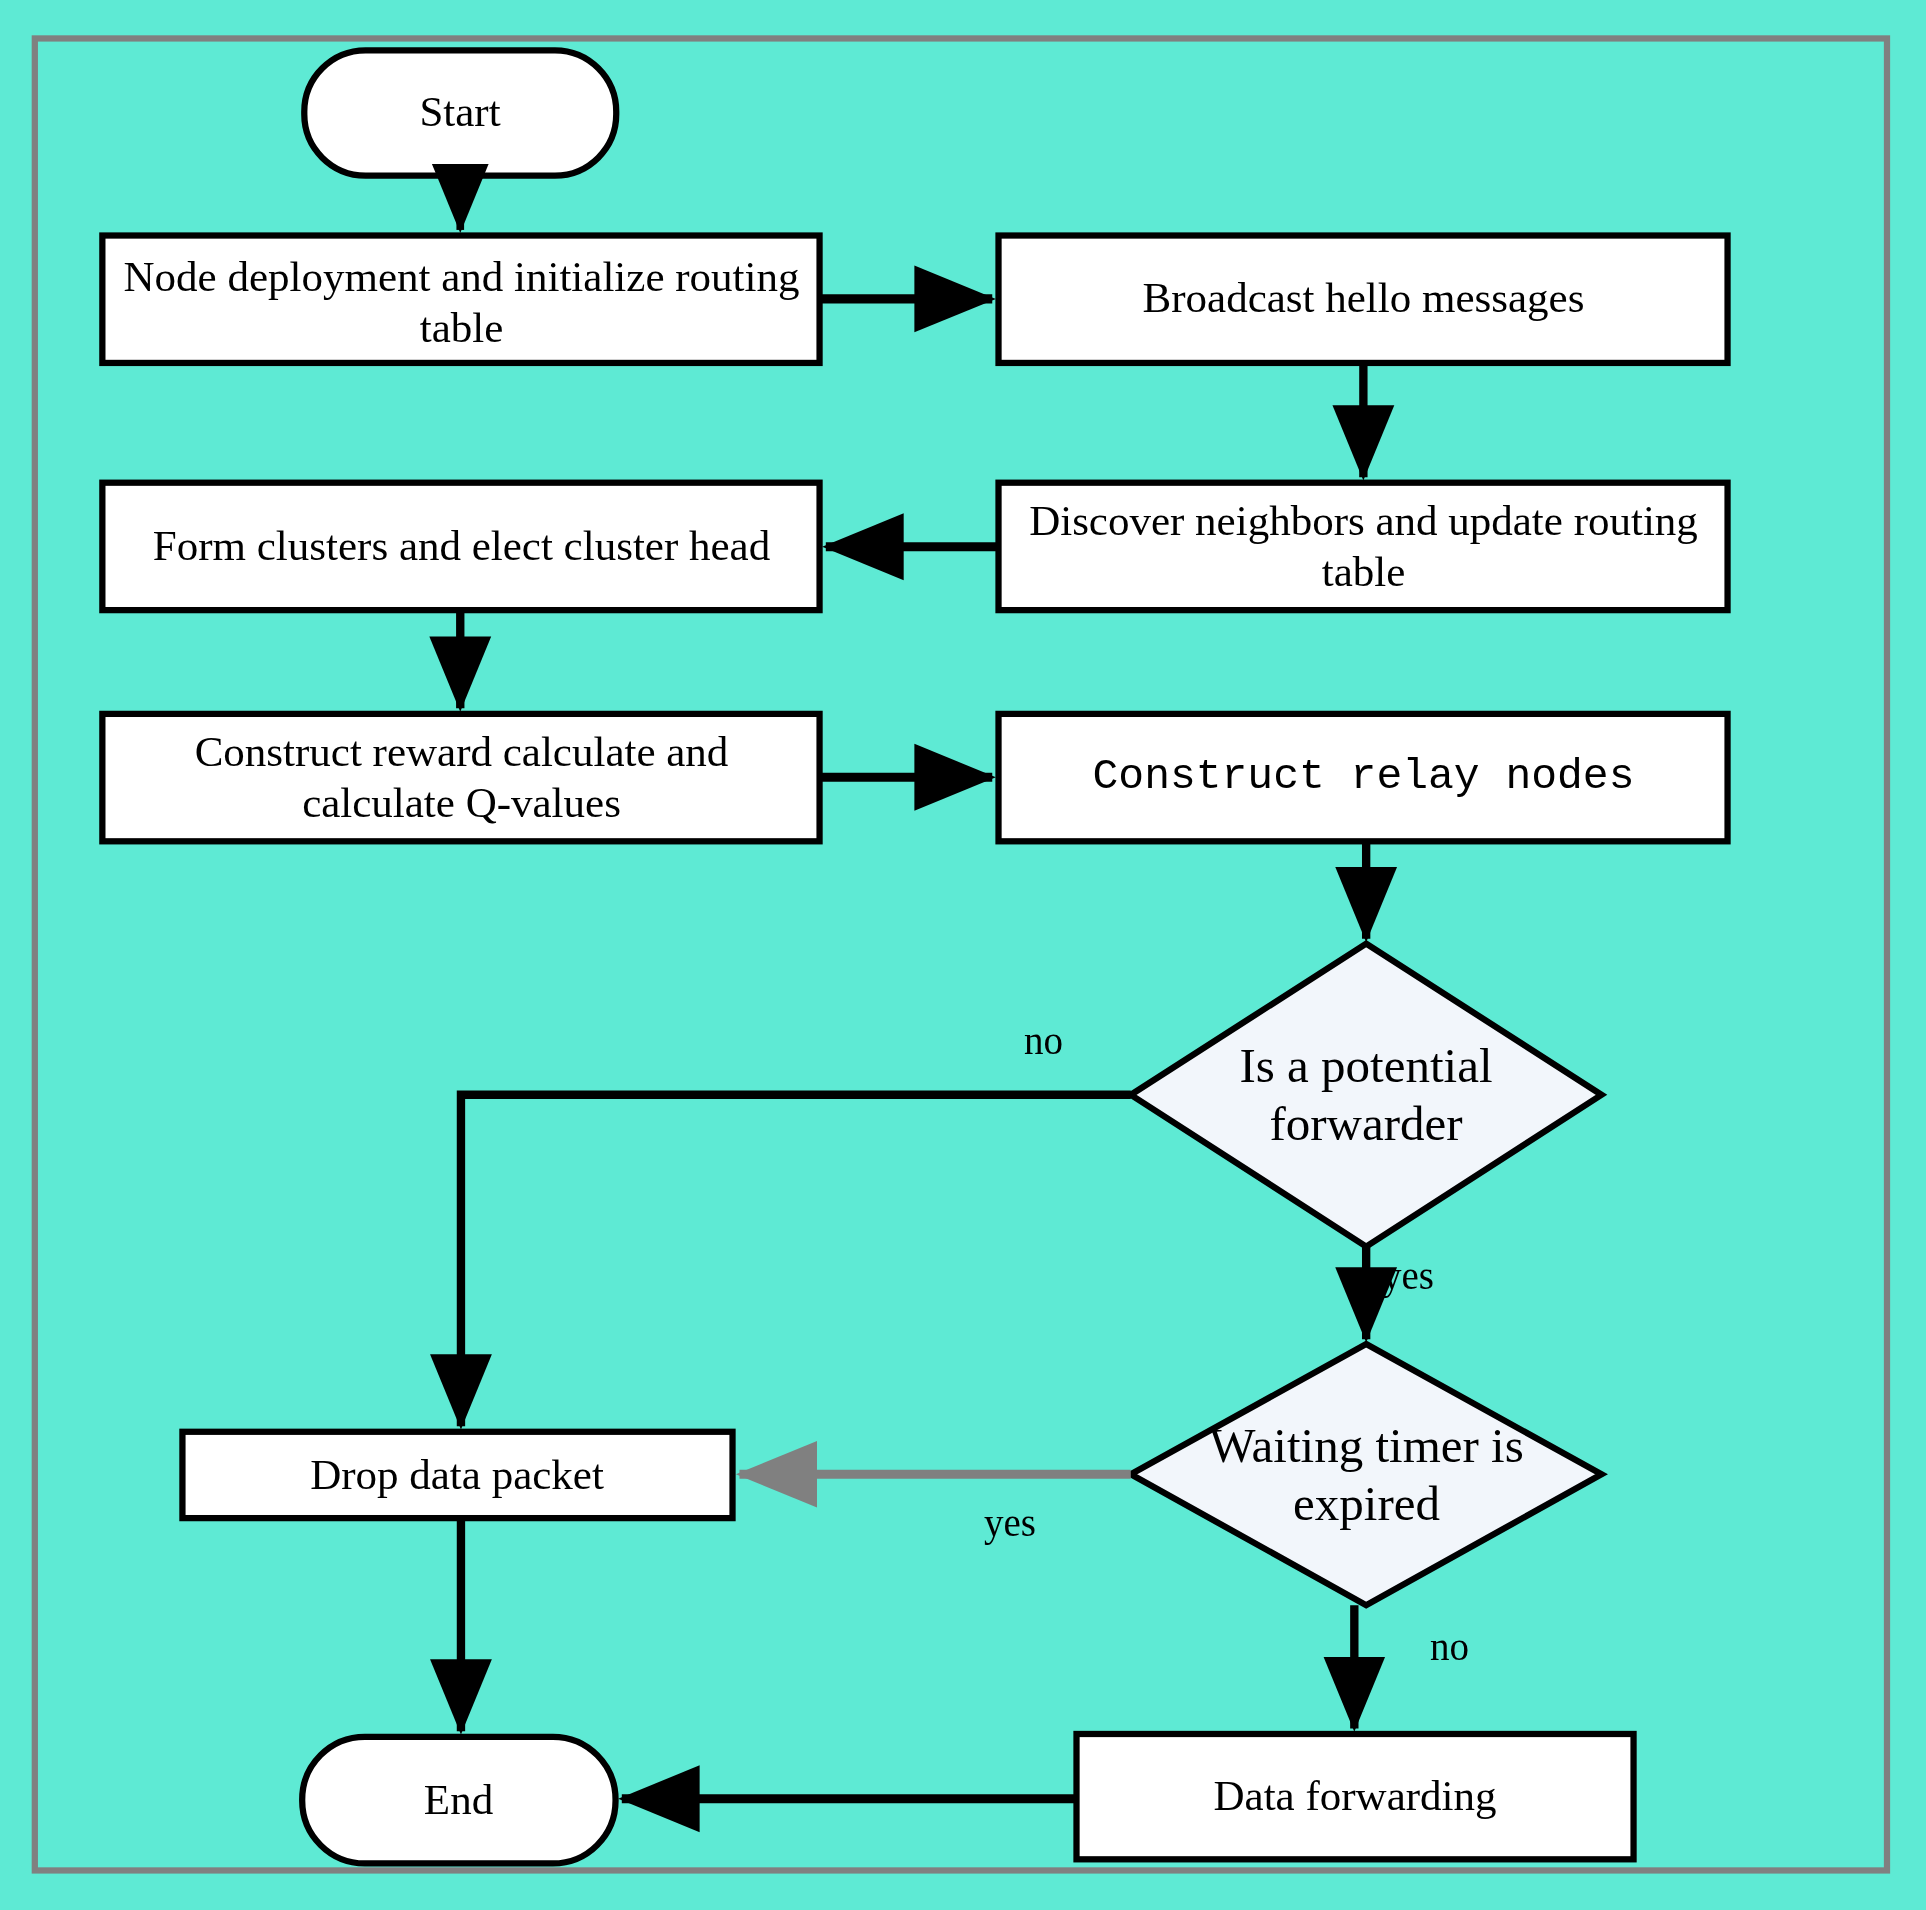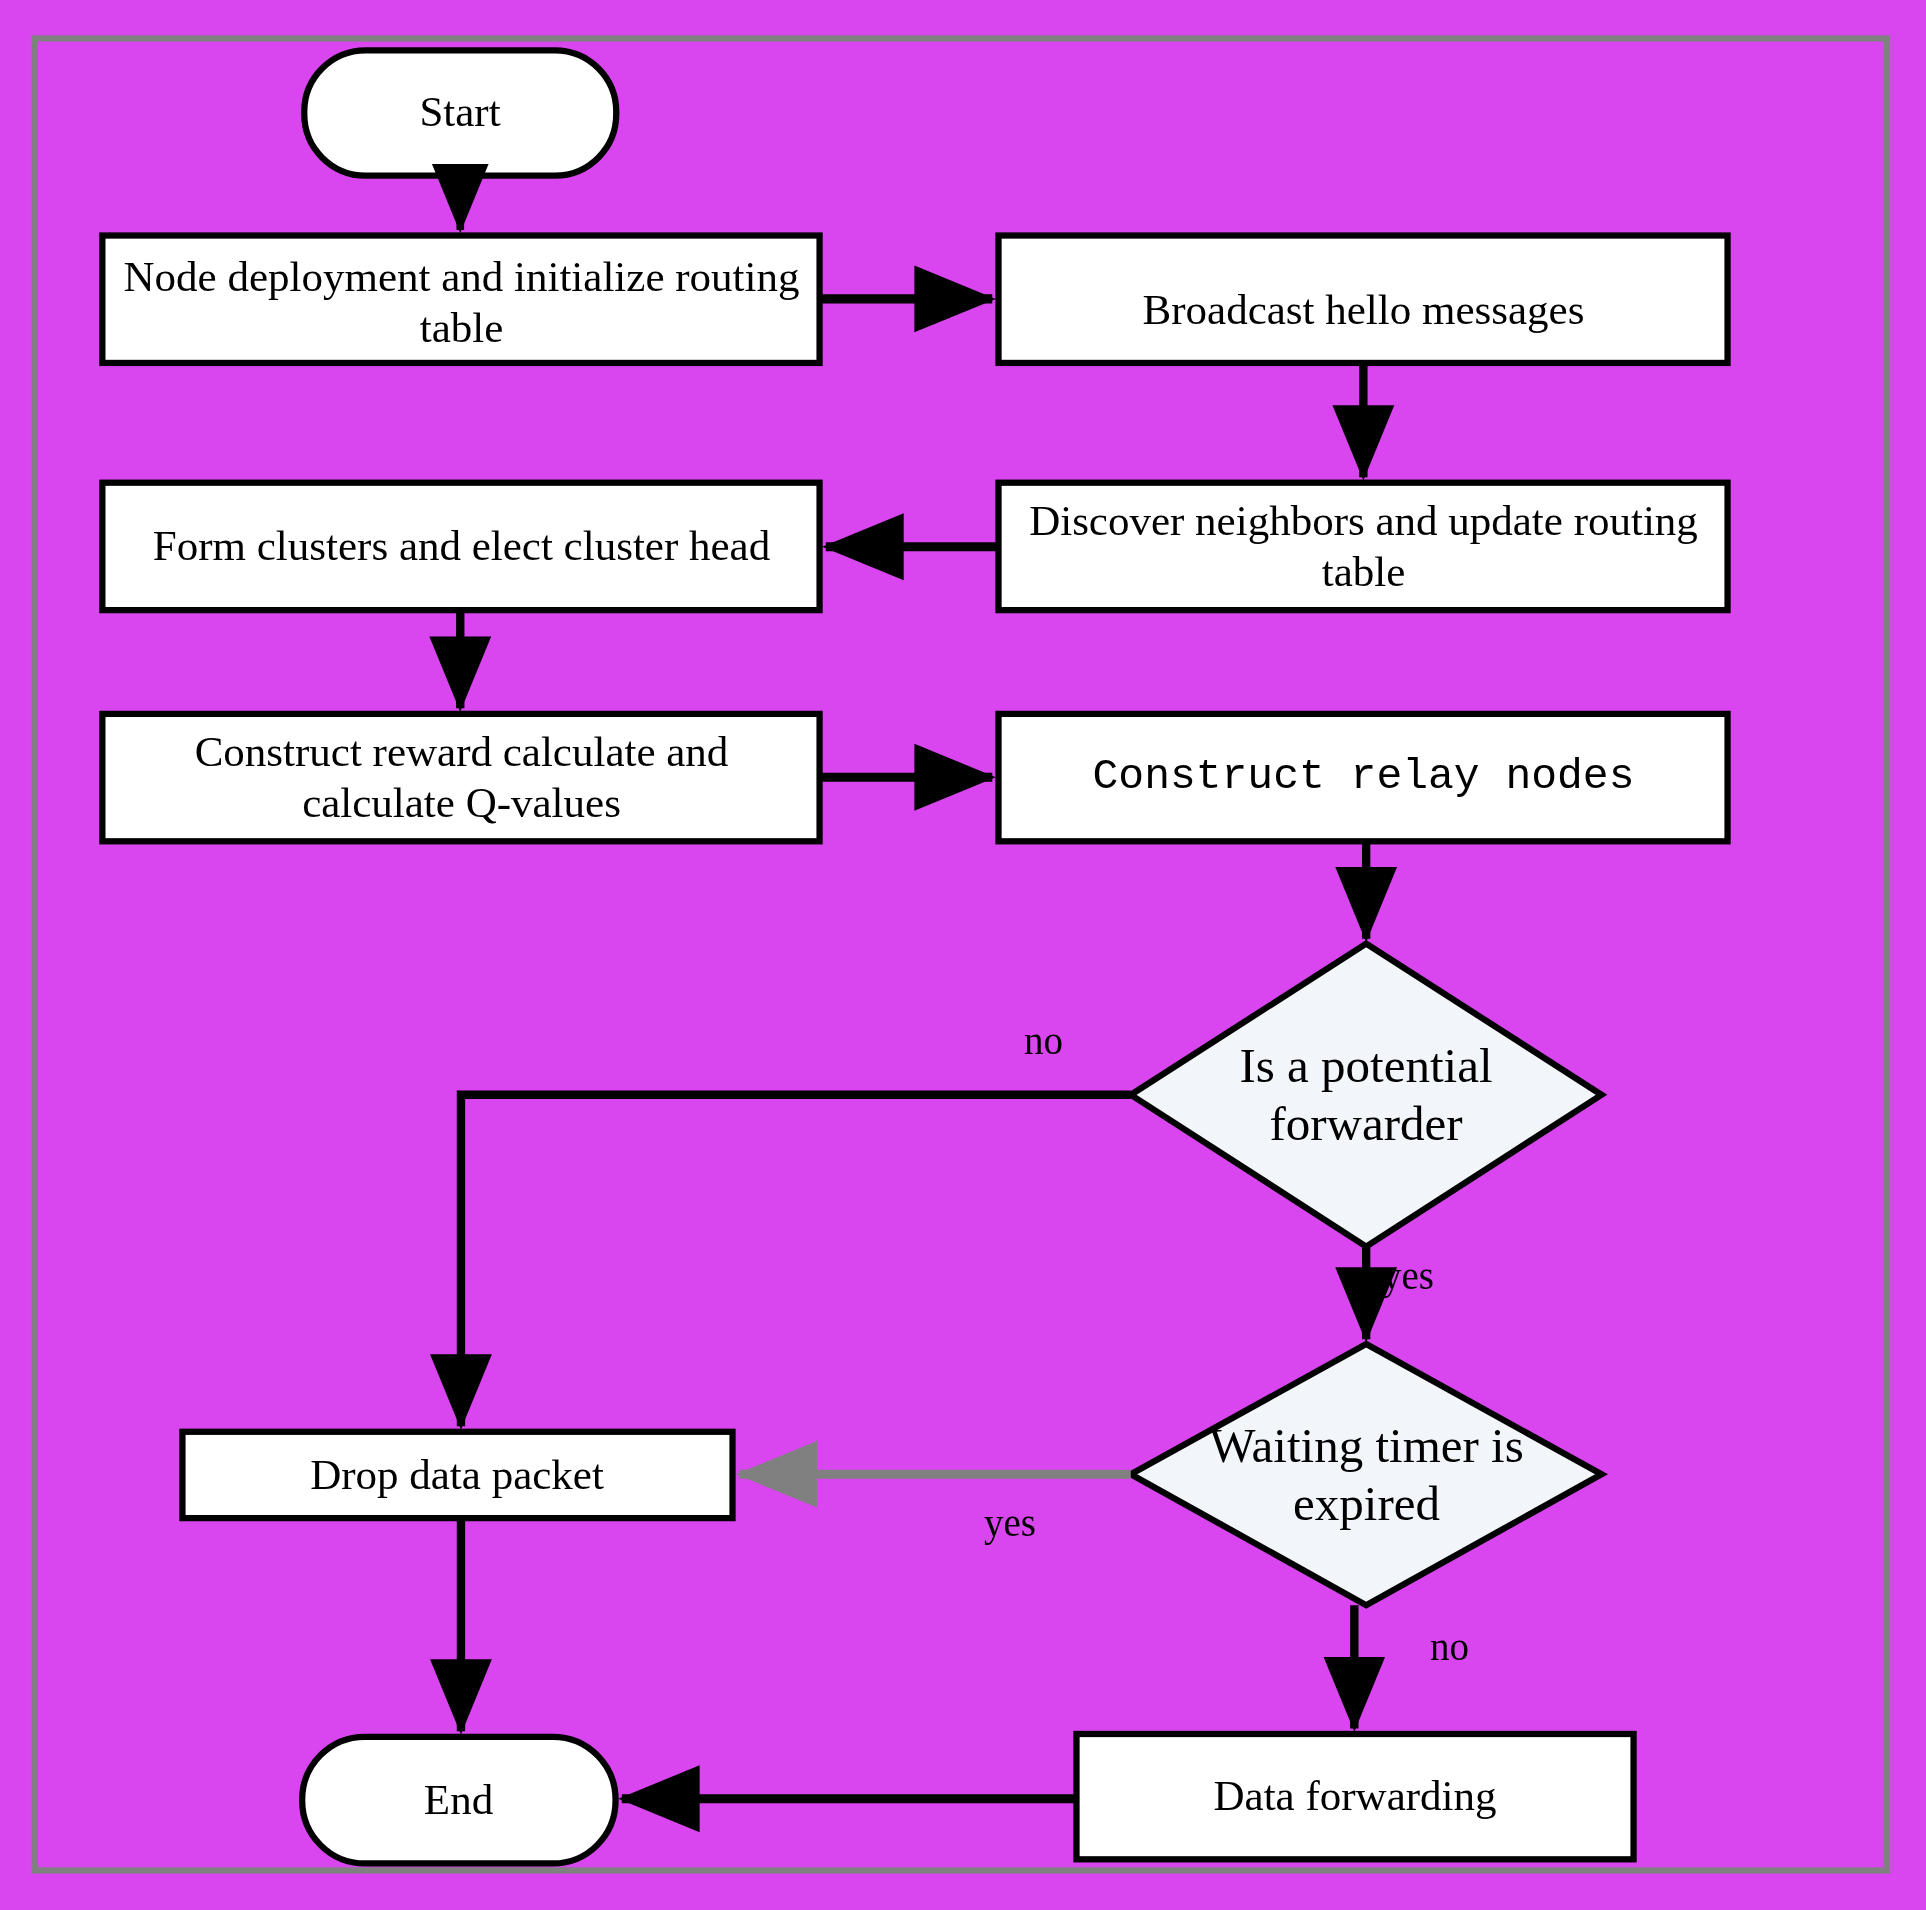--- a/index.html
+++ b/index.html
@@ -4,21 +4,21 @@
 <style>
   html, body {
     margin: 0;
     padding: 0;
     background: #ffffff;
   }
   #canvas {
     position: relative;
     width: 1926px;
     height: 1911px;
-    background: #d946ef;
+    background: #5eead4;
     font-family: "Liberation Serif", "DejaVu Serif", serif;
     overflow: hidden;
   }
   #flow-svg {
     position: absolute;
     left: 0;
     top: 0;
     width: 1926px;
     height: 1911px;
   }
@@ -109,21 +109,21 @@
 
     <line x1="662" y1="2180" x2="662" y2="2486" stroke="#000000" stroke-width="12" marker-end="url(#arrowBlack)"></line>
 
     <line x1="1546" y1="2583" x2="893" y2="2583" stroke="#000000" stroke-width="13" marker-end="url(#arrowBlack)"></line>
   </svg>
 
   <div class="node-label t-terminal" style="left:304px; top:50px; width:312px; height:125px;">Start</div>
 
   <div class="node-label t-process" style="left:122px; top:239px; width:679px; height:127px;">Node deployment and initialize routing table</div>
 
-  <div class="node-label t-process" style="left:1010px; top:247px; width:707px; height:127px;text-align:center;">Broadcast hello messages</div>
+  <div class="node-label t-process" style="left:1010px; top:235px; width:707px; height:127px;text-align:center;">Broadcast hello messages</div>
 
   <div class="node-label t-process" style="left:122px; top:483px; width:679px; height:127px;">Form clusters and elect cluster head</div>
 
   <div class="node-label t-process" style="left:1010px; top:483px; width:707px; height:127px;">Discover neighbors and update routing table</div>
 
   <div class="node-label t-process" style="left:122px; top:714px; width:679px; height:127px;">Construct reward calculate and calculate Q-values</div>
 
   <div class="node-label t-process" style="left:1010px; top:714px; width:707px; height:127px;font-family:Liberation Mono, monospace;">Construct relay nodes</div>
 
   <div class="node-label t-decision" style="left:1192px; top:1025px; width:348px; height:139px;">Is a potential forwarder</div>

